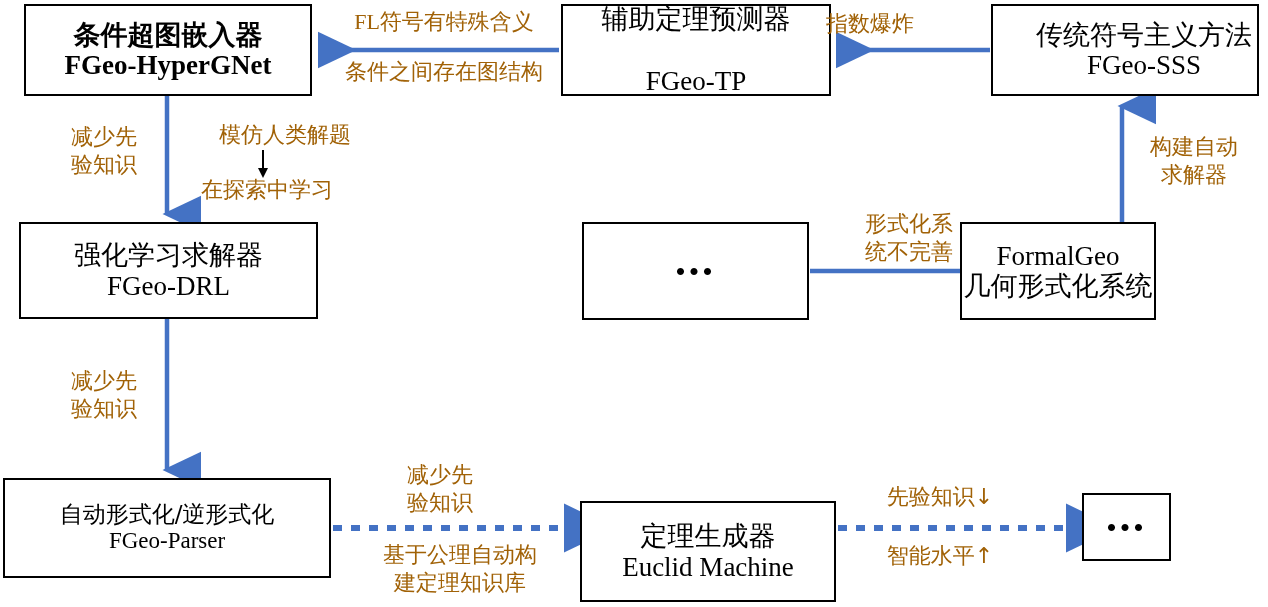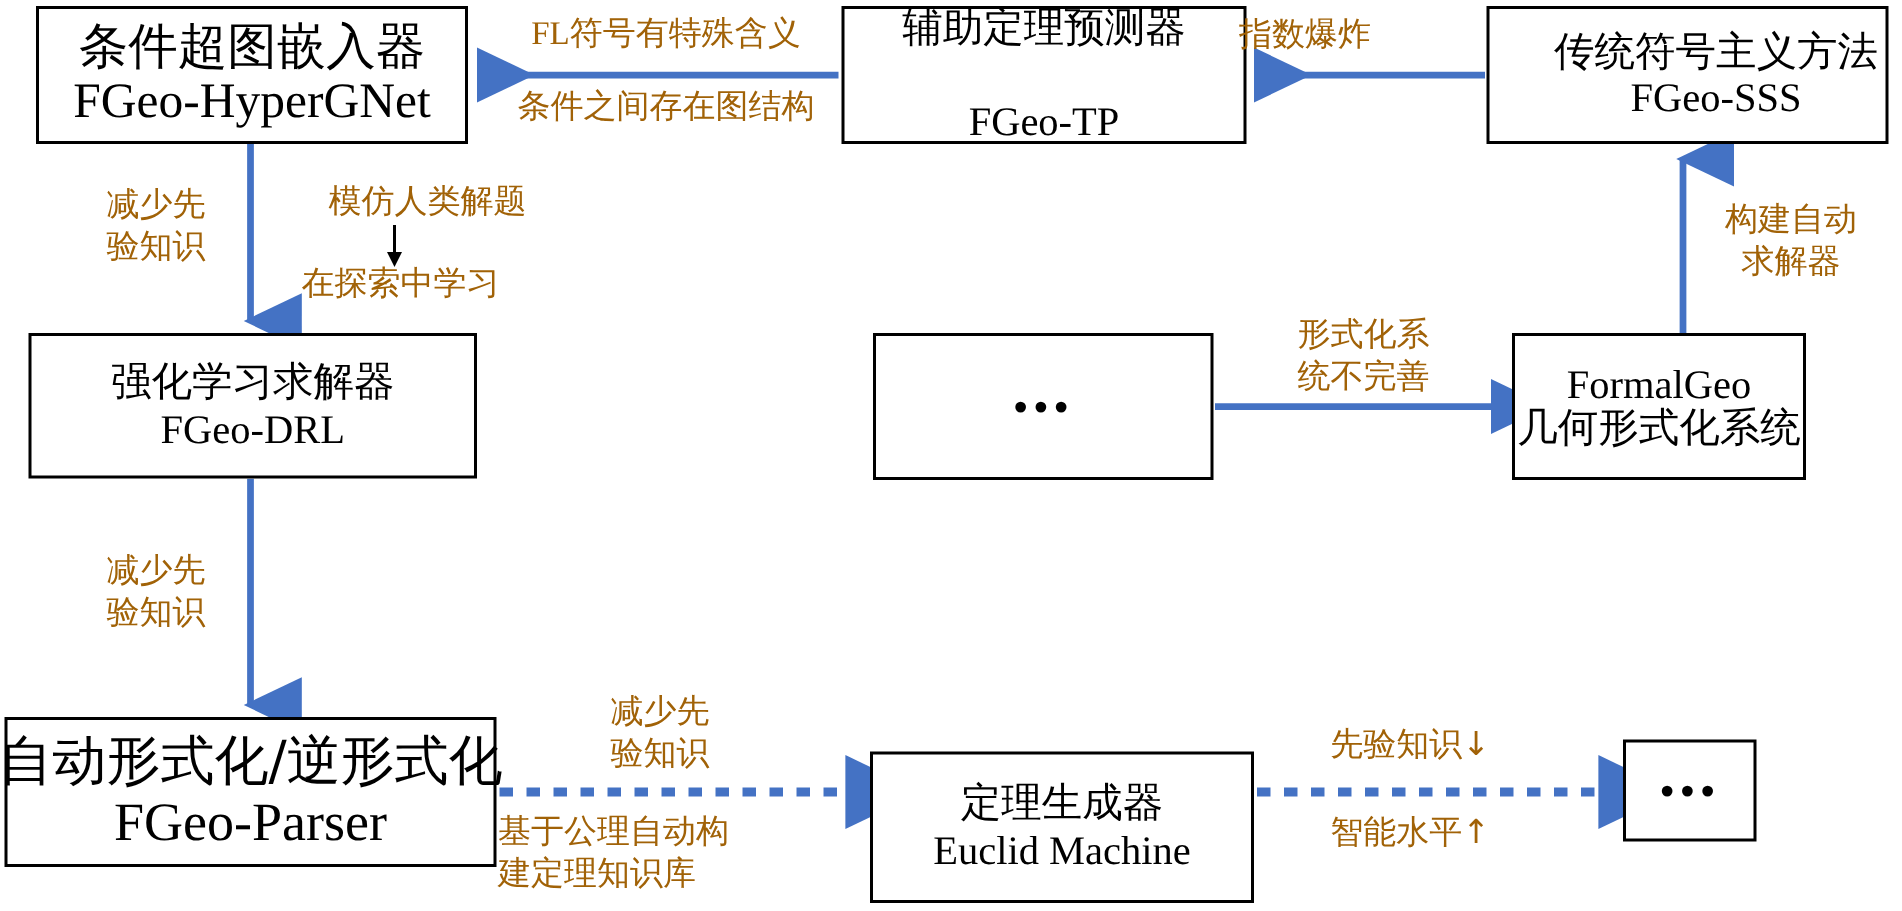--- a/index.html
+++ b/index.html
@@ -116,21 +116,21 @@
     <g>
       <line x1="838" y1="528" x2="1074" y2="528" stroke="#4472C4" stroke-width="6" stroke-dasharray="9 9" marker-end="url(#ah-right)"></line>
     </g>
 
     <g>
       <line x1="263" y1="150" x2="263" y2="172" stroke="#000000" stroke-width="2"></line>
       <path d="M 258,168 L 268,168 L 263,178 Z" fill="#000000"></path>
     </g>
   </svg>
 
-  <div class="node" style="left:24px; top:4px; width:288px; height:92px; font-size:33px;">
+  <div class="node" style="left:24px; top:4px; width:288px; height:92px; font-size:27px;font-weight:bold;">
     <span class="l1 cjk">条件超图嵌入器</span>
     <span class="l2 lat">FGeo-HyperGNet</span>
   </div>
 
   <div class="node" style="left:561px; top:4px; width:270px; height:92px; font-size:27px;gap:32px;">
     <span class="l1 cjk">辅助定理预测器</span>
     <span class="l2 lat">FGeo-TP</span>
   </div>
 
   <div class="node" style="left:991px; top:4px; width:268px; height:92px; font-size:27px;padding-left:38px;">
@@ -140,26 +140,26 @@
 
   <div class="node" style="left:19px; top:222px; width:299px; height:97px; font-size:27px;">
     <span class="l1 cjk">强化学习求解器</span>
     <span class="l2 lat">FGeo-DRL</span>
   </div>
 
   <div class="node" style="left:582px; top:222px; width:227px; height:98px;">
     <span class="dots">•••</span>
   </div>
 
-  <div class="node" style="left:1008px; top:222px; width:196px; height:98px; font-size:27px;">
+  <div class="node" style="left:960px; top:222px; width:196px; height:98px; font-size:27px;">
     <span class="l1 lat">FormalGeo</span>
     <span class="l2 cjk">几何形式化系统</span>
   </div>
 
-  <div class="node" style="left:3px; top:478px; width:328px; height:100px; font-size:36px;">
+  <div class="node" style="left:3px; top:478px; width:328px; height:100px; font-size:23px;">
     <span class="l1 cjk">自动形式化/逆形式化</span>
     <span class="l2 lat">FGeo-Parser</span>
   </div>
 
   <div class="node" style="left:580px; top:477px; width:256px; height:101px; font-size:27px;margin-top:24px;">
     <span class="l1 cjk">定理生成器</span>
     <span class="l2 lat">Euclid Machine</span>
   </div>
 
   <div class="node" style="left:1082px; top:493px; width:89px; height:68px;">
@@ -185,20 +185,20 @@
 
   <div class="edge-label" style="left:841px; top:210px; width:136px; font-size:22px; text-align:center;">形式化系
 统不完善</div>
 
   <div class="edge-label" style="left:1133px; top:133px; width:122px; font-size:22px; text-align:center;">构建自动
 求解器</div>
 
   <div class="edge-label" style="left:394px; top:461px; width:92px; font-size:22px; text-align:center;">减少先
 验知识</div>
 
-  <div class="edge-label" style="left:332px; top:541px; width:220px; font-size:22px; text-align:left;">基于公理自动构
+  <div class="edge-label" style="left:350px; top:541px; width:220px; font-size:22px; text-align:center;">基于公理自动构
 建定理知识库</div>
 
   <div class="edge-label" style="left:866px; top:483px; width:148px; font-size:22px; text-align:center;">先验知识↓</div>
 
   <div class="edge-label" style="left:866px; top:542px; width:148px; font-size:22px; text-align:center;">智能水平↑</div>
 
 </div>
 
 </body></html>

